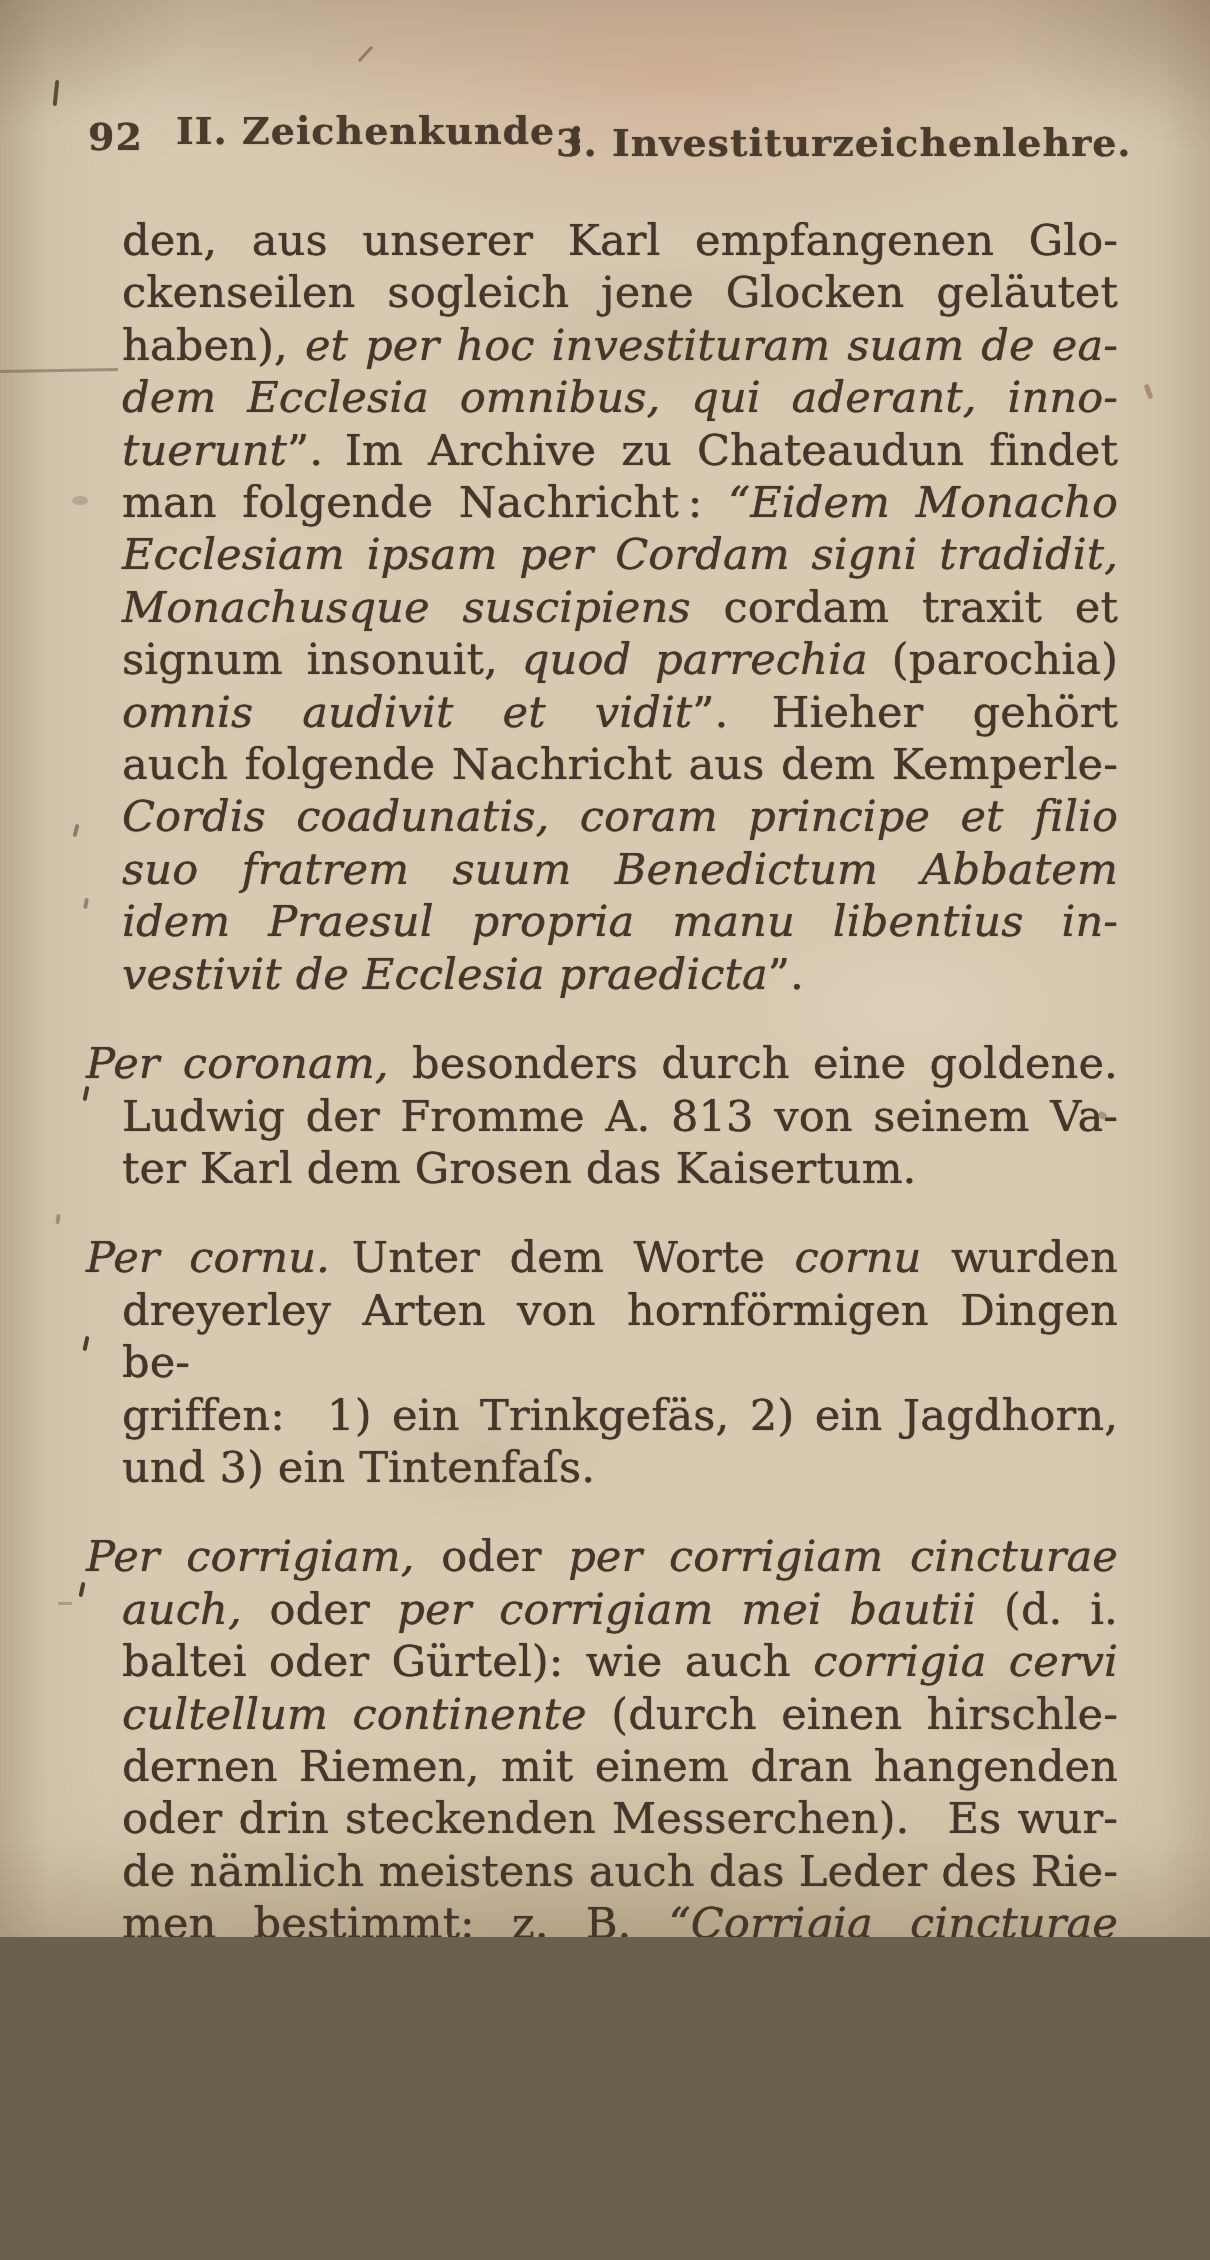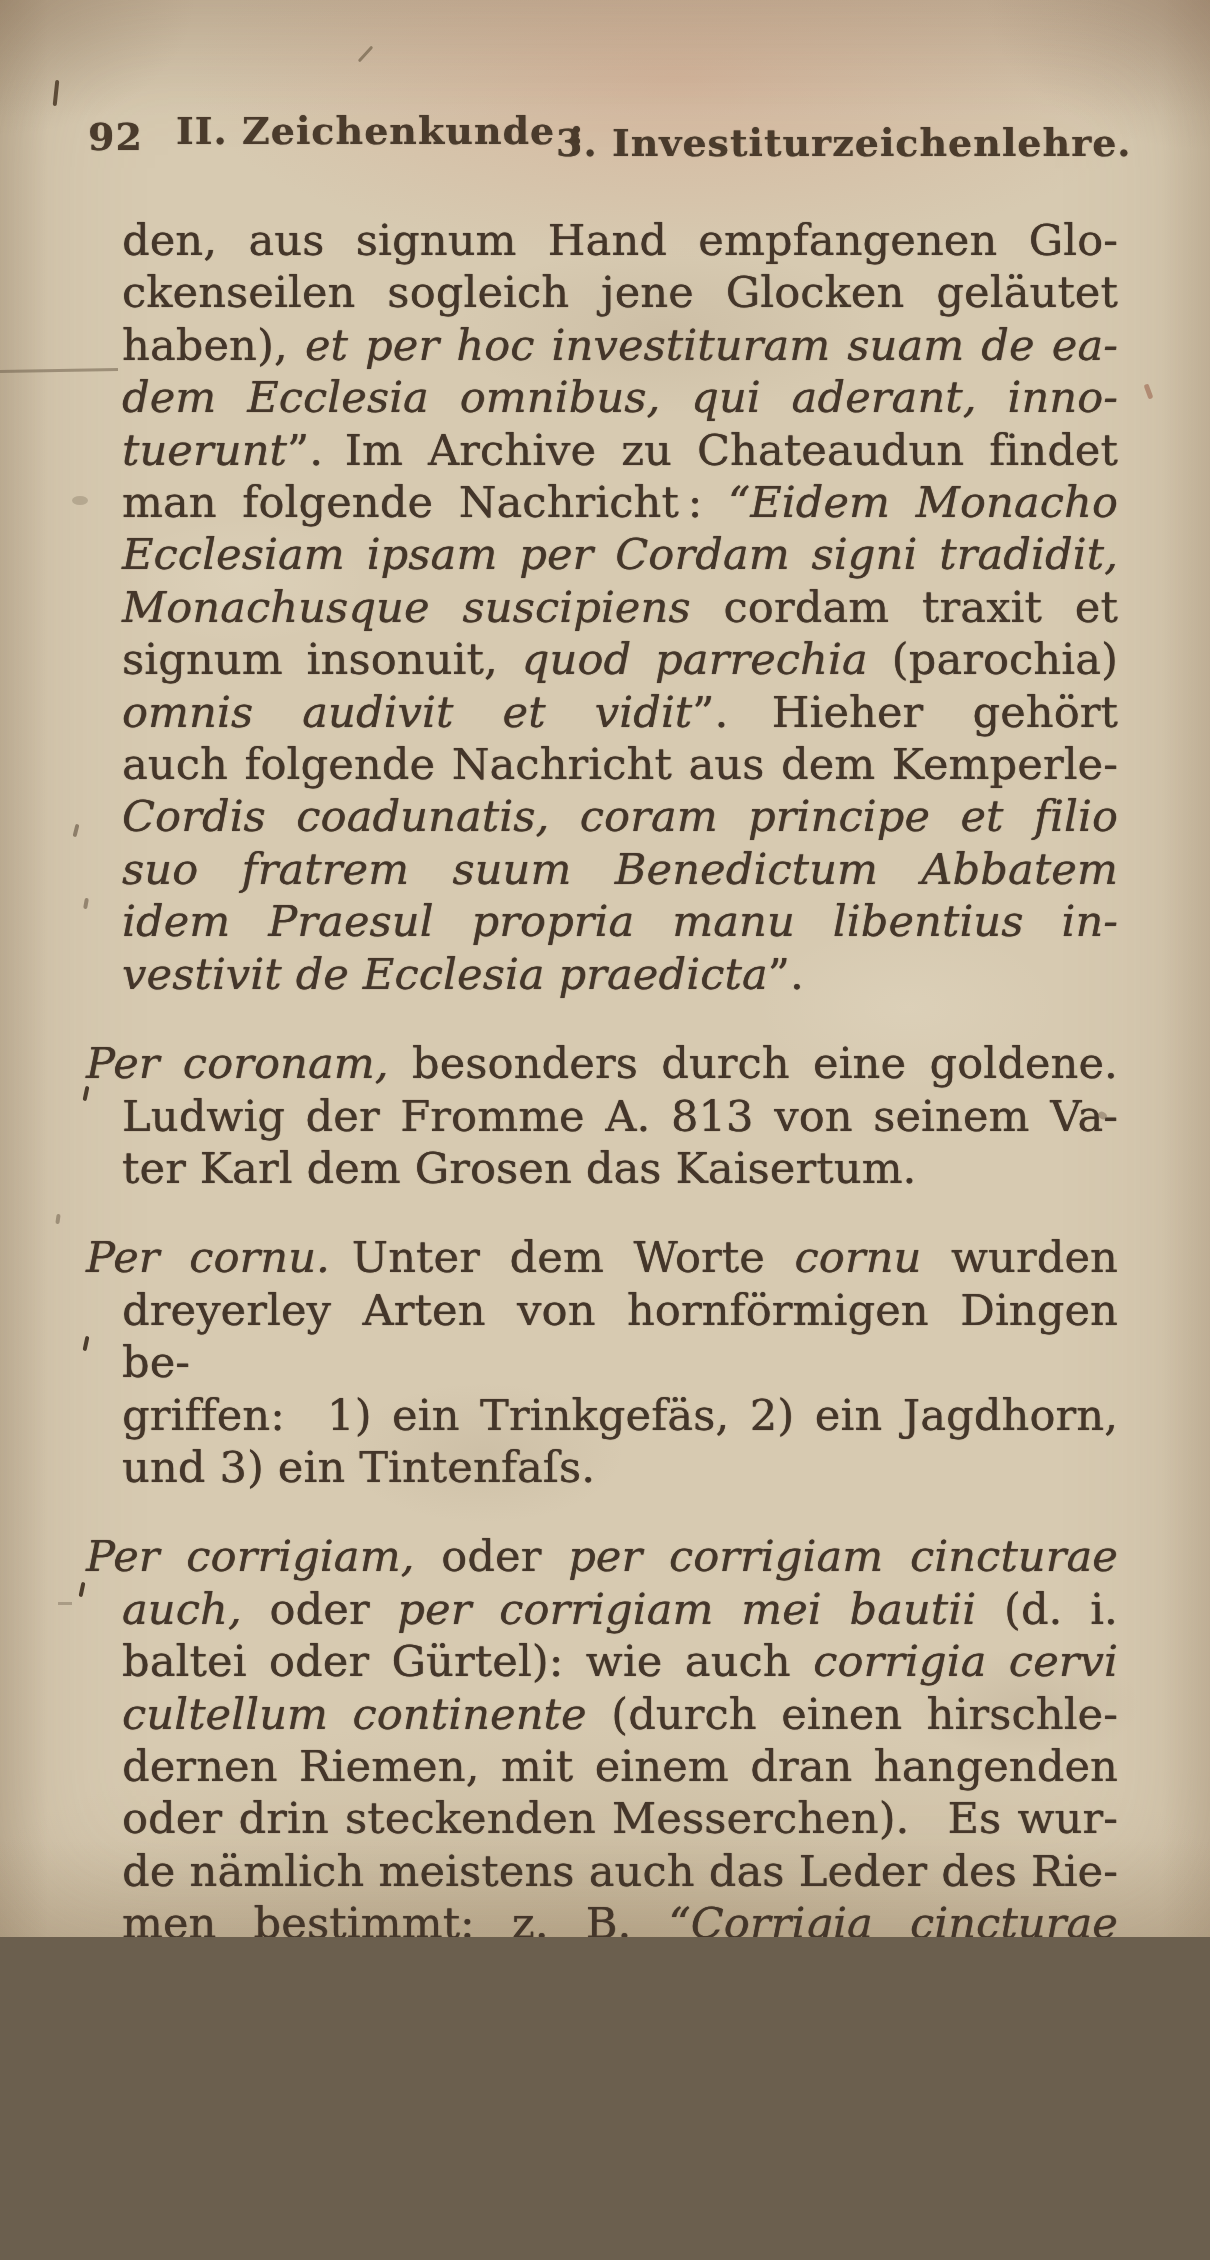--- a/index.html
+++ b/index.html
@@ -81,21 +81,21 @@
 <div class="page">
 
   <div class="header">
     <span class="pagenum">92</span>
     <span class="h-center">II. Zeichenkunde :</span>
     <span class="h-right">3. Investiturzeichenlehre.</span>
   </div>
 
   <div class="bodytext" id="body-text">
       <div class="para">
-        <div class="line"><span class="rm">den, aus signum Hand empfangenen Glo-</span></div>
+        <div class="line"><span class="rm">den, aus unserer Karl empfangenen Glo-</span></div>
         <div class="line"><span class="rm">ckenseilen sogleich jene Glocken geläutet</span></div>
         <div class="line"><span class="rm">haben), </span><span class="it">et per hoc investituram suam de ea-</span></div>
         <div class="line"><span class="it">dem Ecclesia omnibus, qui aderant, inno-</span></div>
         <div class="line"><span class="it">tuerunt</span><span class="rm">”. Im Archive zu Chateaudun findet</span></div>
         <div class="line"><span class="rm">man folgende Nachricht : </span><span class="it">“Eidem Monacho</span></div>
         <div class="line"><span class="it">Ecclesiam ipsam per Cordam signi tradidit,</span></div>
         <div class="line"><span class="it">Monachusque suscipiens </span><span class="rm">cordam traxit et</span></div>
         <div class="line"><span class="rm">signum insonuit, </span><span class="it">quod parrechia </span><span class="rm">(parochia)</span></div>
         <div class="line"><span class="it">omnis audivit et vidit</span><span class="rm">”.  Hieher gehört</span></div>
         <div class="line"><span class="rm">auch folgende Nachricht aus dem Kemperle-</span></div>

